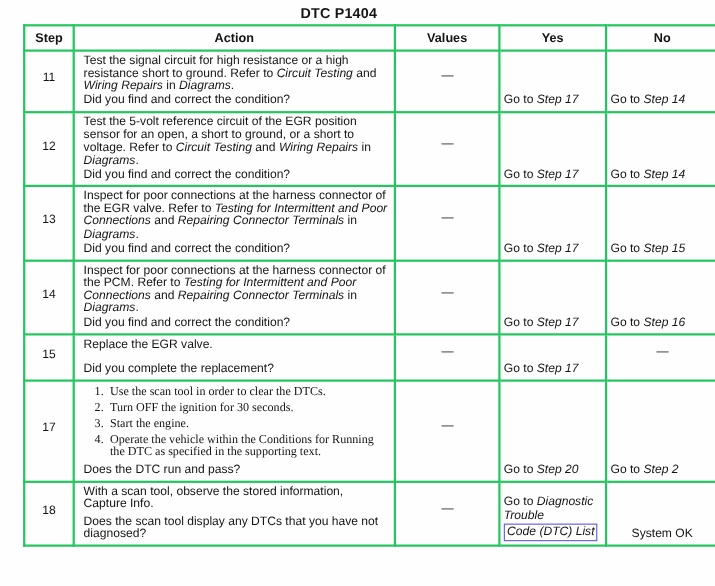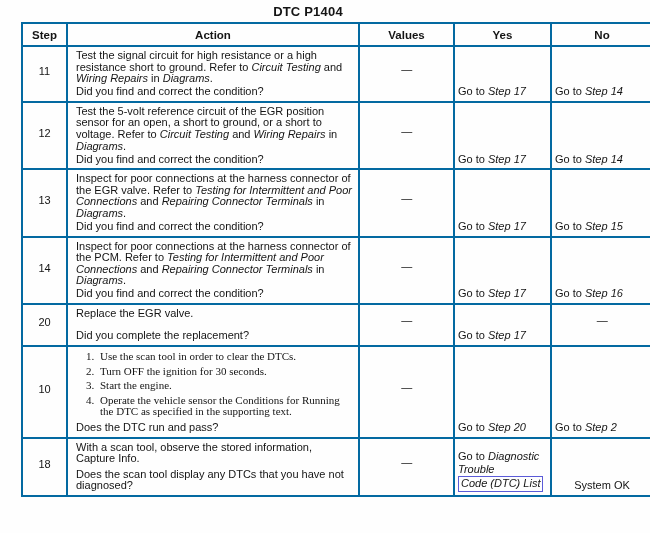--- a/index.html
+++ b/index.html
@@ -19,21 +19,21 @@
     padding:4px 58px 3px 0;
     letter-spacing:0.2px;
   }
   table.dtc-table{
     border-collapse:collapse;
     table-layout:fixed;
     width:631px;
     margin-left:9px;
   }
   .dtc-table th, .dtc-table td{
-    border:2px solid #0369a1;
+    border:2px solid #22c55e;
     overflow:hidden;
   }
   .dtc-table th{
     font-size:11.5px;
     font-weight:bold;
     height:19px;
     text-align:center;
     padding:1px 2px;
   }
   .dtc-table td{
@@ -147,38 +147,38 @@
           <td class="step-cell">14</td>
           <td class="action-cell">
             <div><span>Inspect for poor connections at the harness connector of the PCM. Refer to </span><i>Testing for Intermittent and Poor Connections</i><span> and </span><i>Repairing Connector Terminals</i><span> in </span><i>Diagrams</i><span>.</span></div>
             <div class="question">Did you find and correct the condition?</div>
           </td>
           <td class="values-cell">—</td>
           <td class="goto-cell"><span>Go to </span><i>Step 17</i></td>
           <td class="goto-cell"><span>Go to </span><i>Step 16</i></td>
         </tr>
         <tr style="height: 42px;">
-          <td class="step-cell">20</td>
+          <td class="step-cell">15</td>
           <td class="action-cell">
             <div><span>Replace the EGR valve.</span></div>
             <div class="question">Did you complete the replacement?</div>
           </td>
           <td class="values-cell">—</td>
           <td class="goto-cell"><span>Go to </span><i>Step 17</i></td>
           <td class="dash-cell">—</td>
         </tr>
         <tr style="height: 90px;">
-          <td class="step-cell">10</td>
+          <td class="step-cell">17</td>
           <td class="action-cell">
             <div>
               <ol class="action-list">
                 <li>Use the scan tool in order to clear the DTCs.</li>
                 <li>Turn OFF the ignition for 30 seconds.</li>
                 <li>Start the engine.</li>
-                <li>Operate the vehicle sensor the Conditions for Running the DTC as specified in the supporting text.</li>
+                <li>Operate the vehicle within the Conditions for Running the DTC as specified in the supporting text.</li>
               </ol>
             </div>
             <div class="question">Does the DTC run and pass?</div>
           </td>
           <td class="values-cell">—</td>
           <td class="goto-cell"><span>Go to </span><i>Step 20</i></td>
           <td class="goto-cell"><span>Go to </span><i>Step 2</i></td>
         </tr>
         <tr style="height: 58px;">
           <td class="step-cell">18</td>

